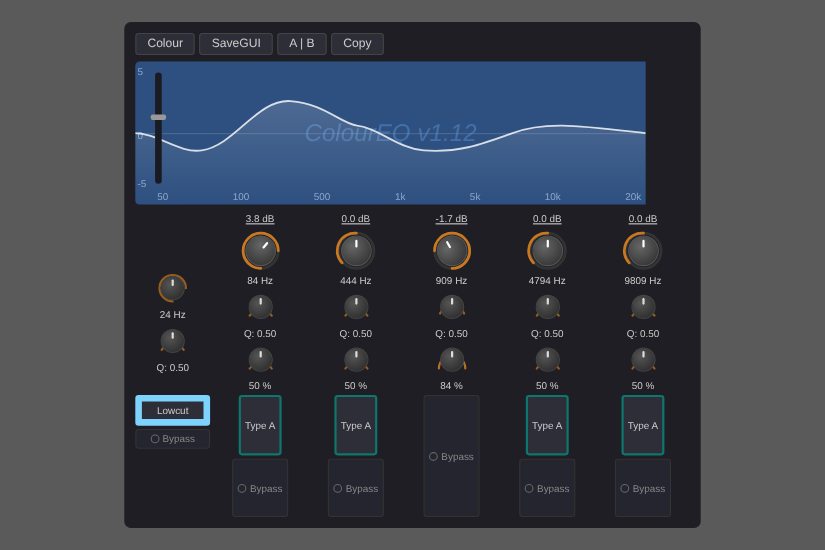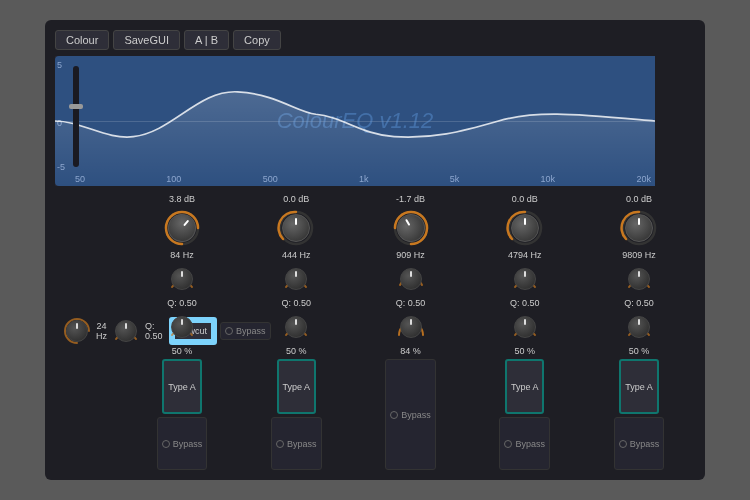--- a/index.html
+++ b/index.html
@@ -6,21 +6,21 @@
     body {
       width: 750px;
       height: 500px;
       background: #5a5a5a;
       display: flex;
       align-items: center;
       justify-content: center;
       font-family: Arial, sans-serif;
     }
     .plugin-container {
-      width: 660px;
+      width: 524px;
       height: 460px;
       background: #1e1e24;
       border-radius: 6px;
       padding: 10px;
       display: flex;
       flex-direction: column;
       gap: 6px;
     }
     
     .toolbar {
@@ -55,20 +55,21 @@
       align-items: center;
       gap: 3px;
       flex: 1;
       padding-top: 2px;
     }
     .band-gain-label {
       color: #ccc;
       font-size: 9px;
       height: 12px;
       text-align: left;
+      text-decoration: underline;
     }
     .band-freq-label {
       color: #ccc;
       font-size: 9px;
       text-align: center;
     }
     .band-q-label {
       color: #ccc;
       font-size: 9px;
       text-align: left;
@@ -259,21 +260,21 @@
         <div style="flex:1; width:6px; background:#1a1a22; border-radius:3px; position:relative; margin:4px 0;">
           <div style="width:14px; height:5px; background:#999; border-radius:2px; position:absolute; top:38%; left:-4px; cursor:pointer;"></div>
         </div>
         <div style="color:#aaa; font-size:8px; text-align:center;">0.00 dB</div>
       </div>
     </div>
   </div>
 
   <div style="display:flex; gap:3px; flex:1;">
 
-    <div style="display:flex; flex-direction:row; align-items:center; gap:3px; width:68px;">
+    <div style="display:flex; flex-direction:column; align-items:center; gap:3px; width:68px;">
       <div style="height:12px;"></div>
       <div style="height:36px;"></div>
 
       <div class="knob-sm-wrap">
         <svg width="32" height="32" viewBox="0 0 32 32">
           <path d="M16 28 A12 12 0 1 1 28 16" fill="none" stroke="#c87820" stroke-width="2" stroke-linecap="round" opacity="0.7"></path>
         </svg>
         <div class="knob-sm-body" style="top:5px;left:5px;"></div>
       </div>
       <div class="band-freq-label">24 Hz</div>

